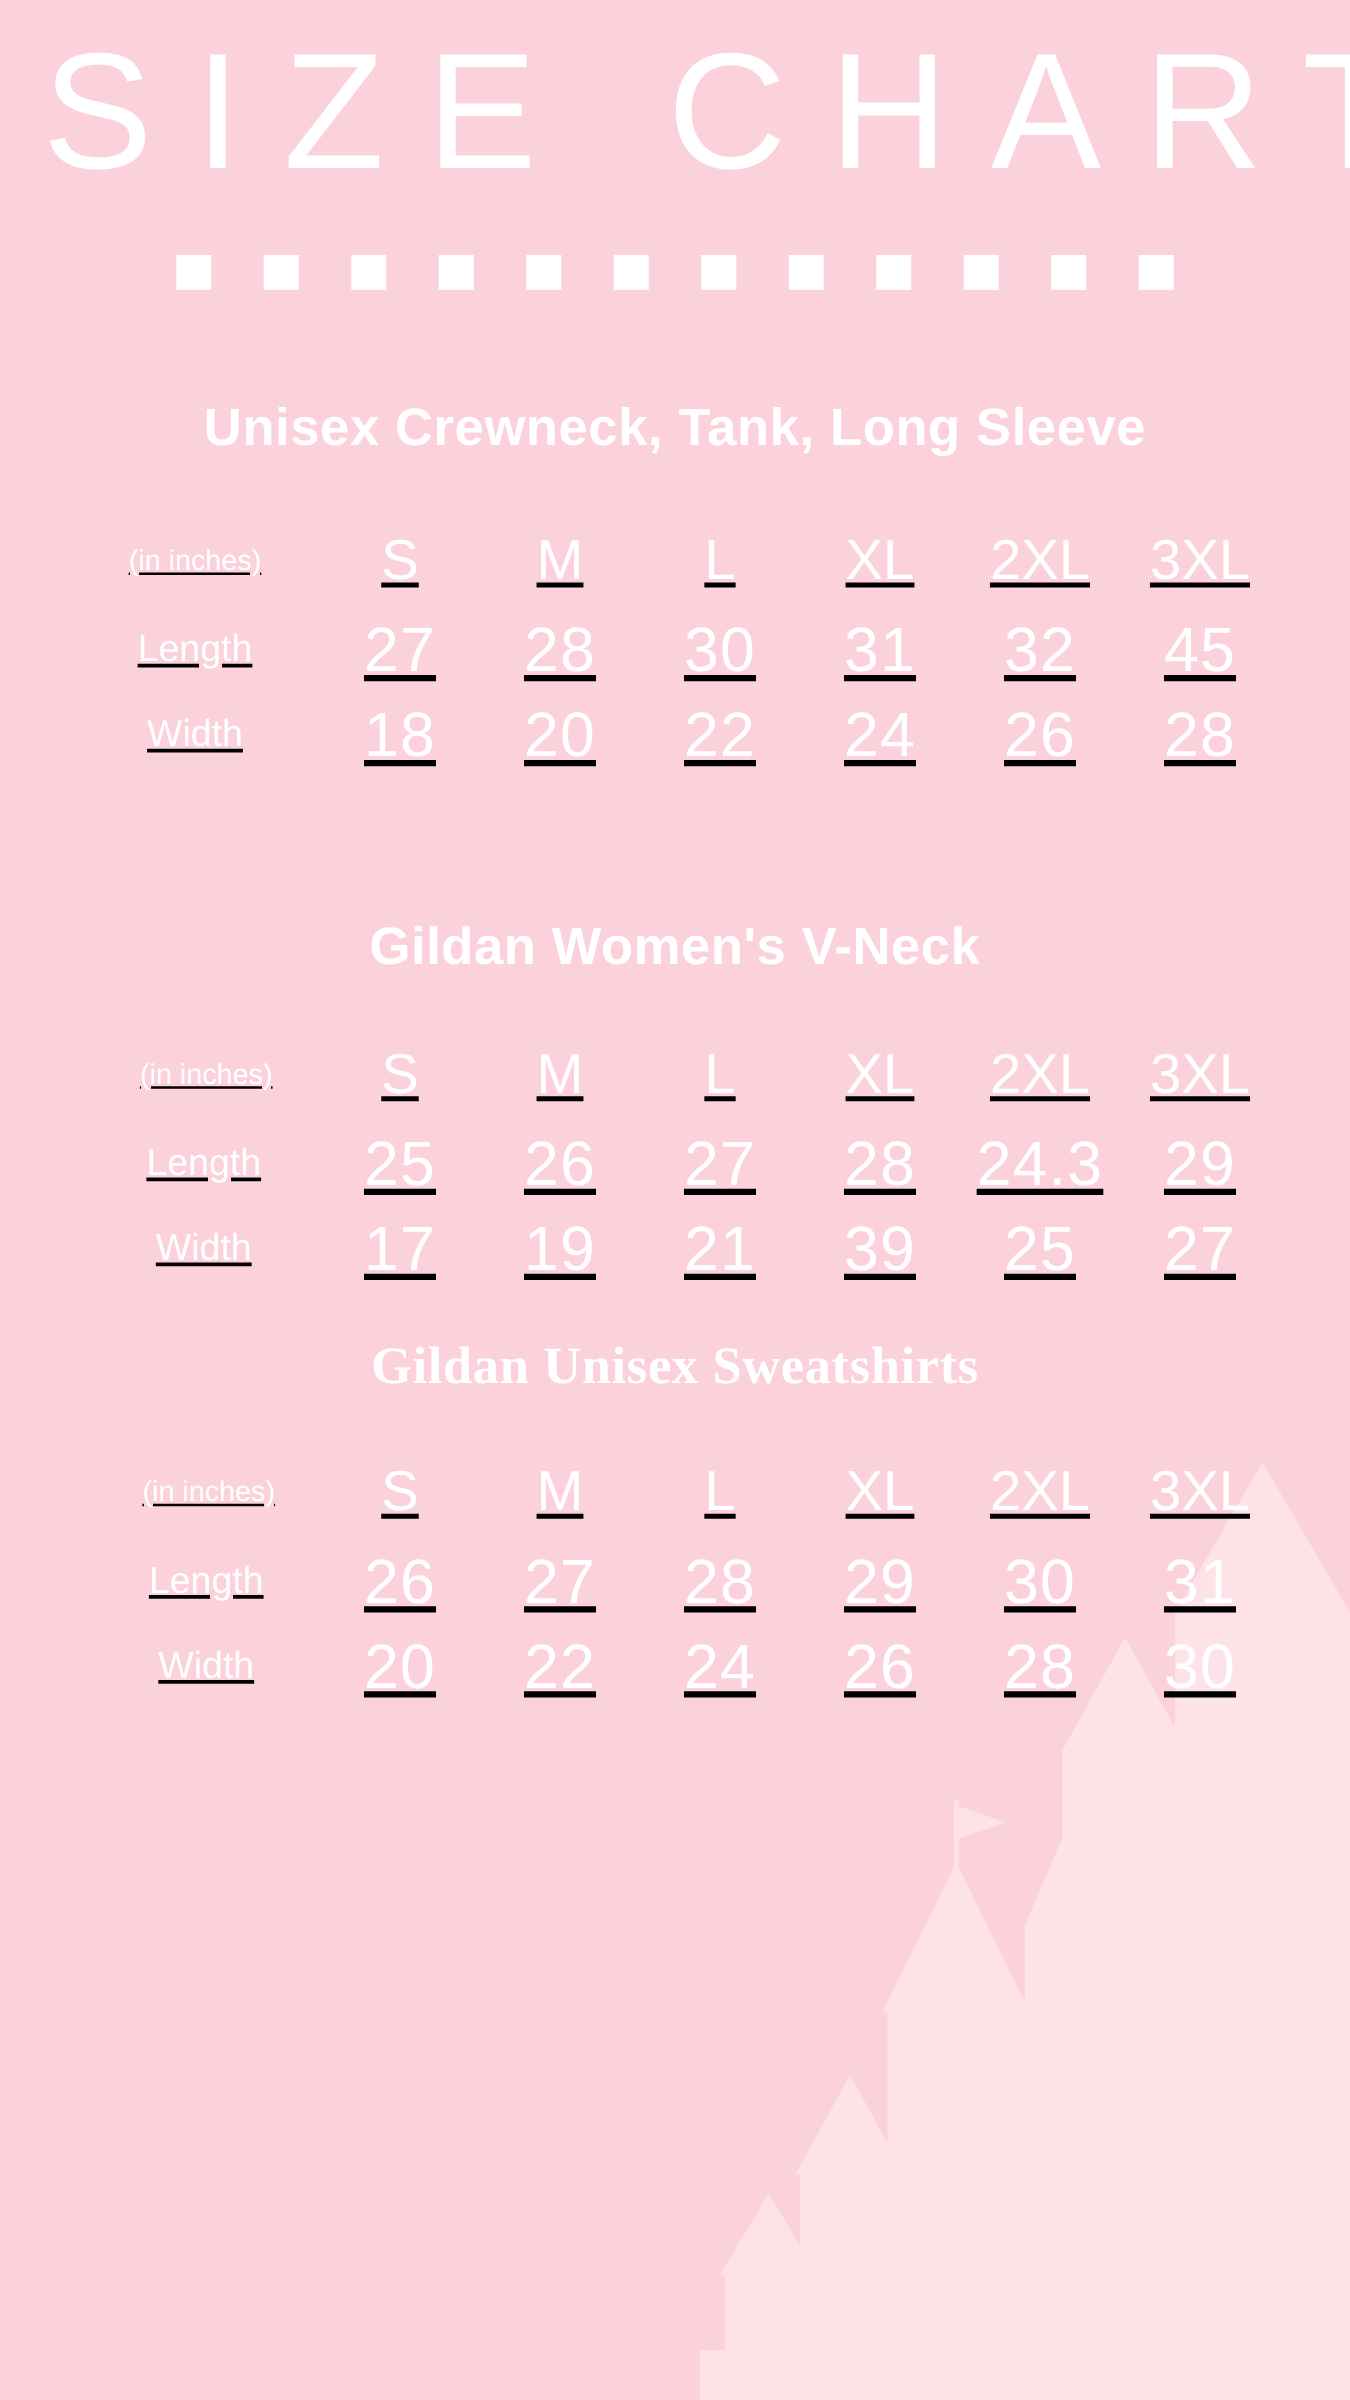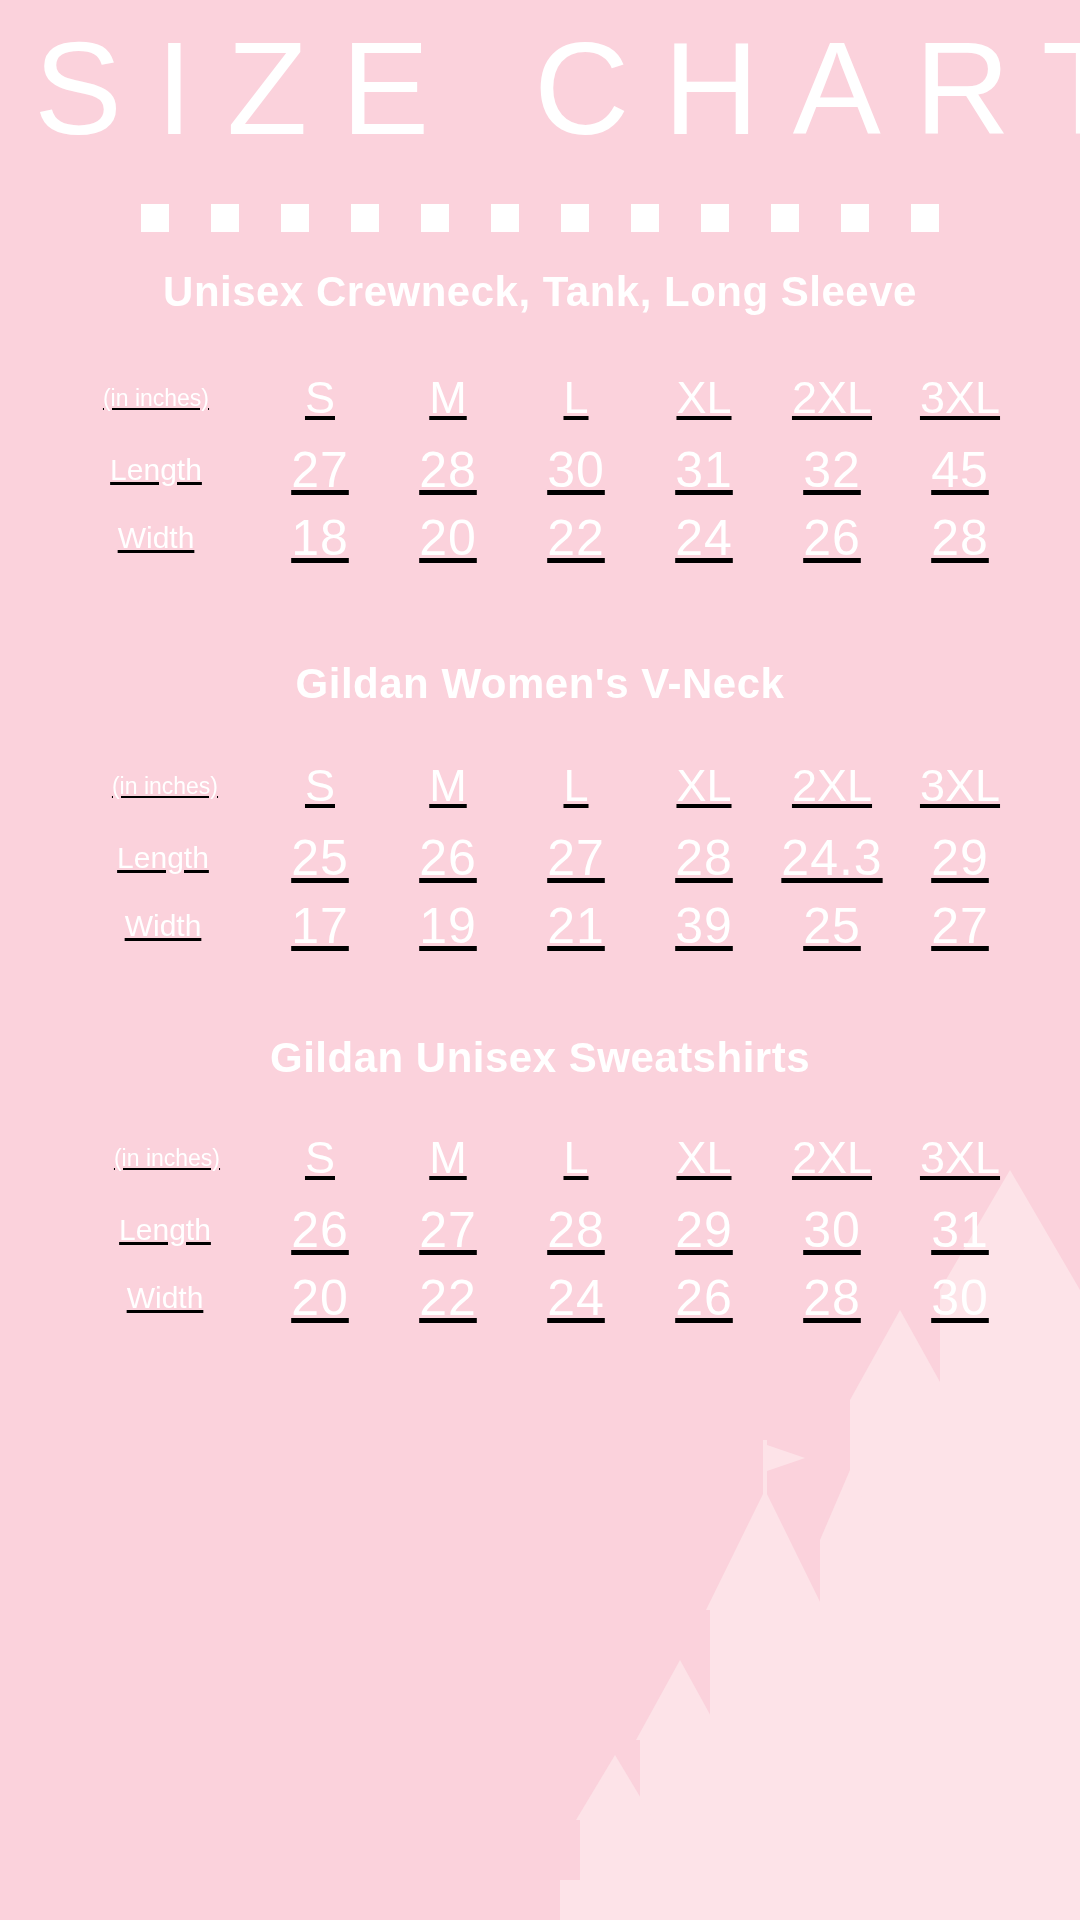--- a/index.html
+++ b/index.html
@@ -67,23 +67,23 @@
 
   .section-title {
     color: #ffffff;
     text-align: center;
     font-weight: bold;
     font-size: 42px;
     letter-spacing: 0.5px;
     white-space: nowrap;
   }
 
-  .s1 .section-title { margin-top: 36px; }
-  .s2 .section-title { margin-top: 88px; }
-  .s3 .section-title { margin-top: 74px; }
+  .s1 .section-title { margin-top: 86px; }
+  .s2 .section-title { margin-top: 111px; }
+  .s3 .section-title { margin-top: 36px; font-family: Liberation Serif, serif; }
 
   table.size-table {
     border-collapse: collapse;
     color: #ffffff;
   }
 
   .table-wrap { display: flex; justify-content: center; text-decoration: underline; }
 
   .s1 .table-wrap { margin-top: 44px; }
   .s2 .table-wrap { margin-top: 40px; }

